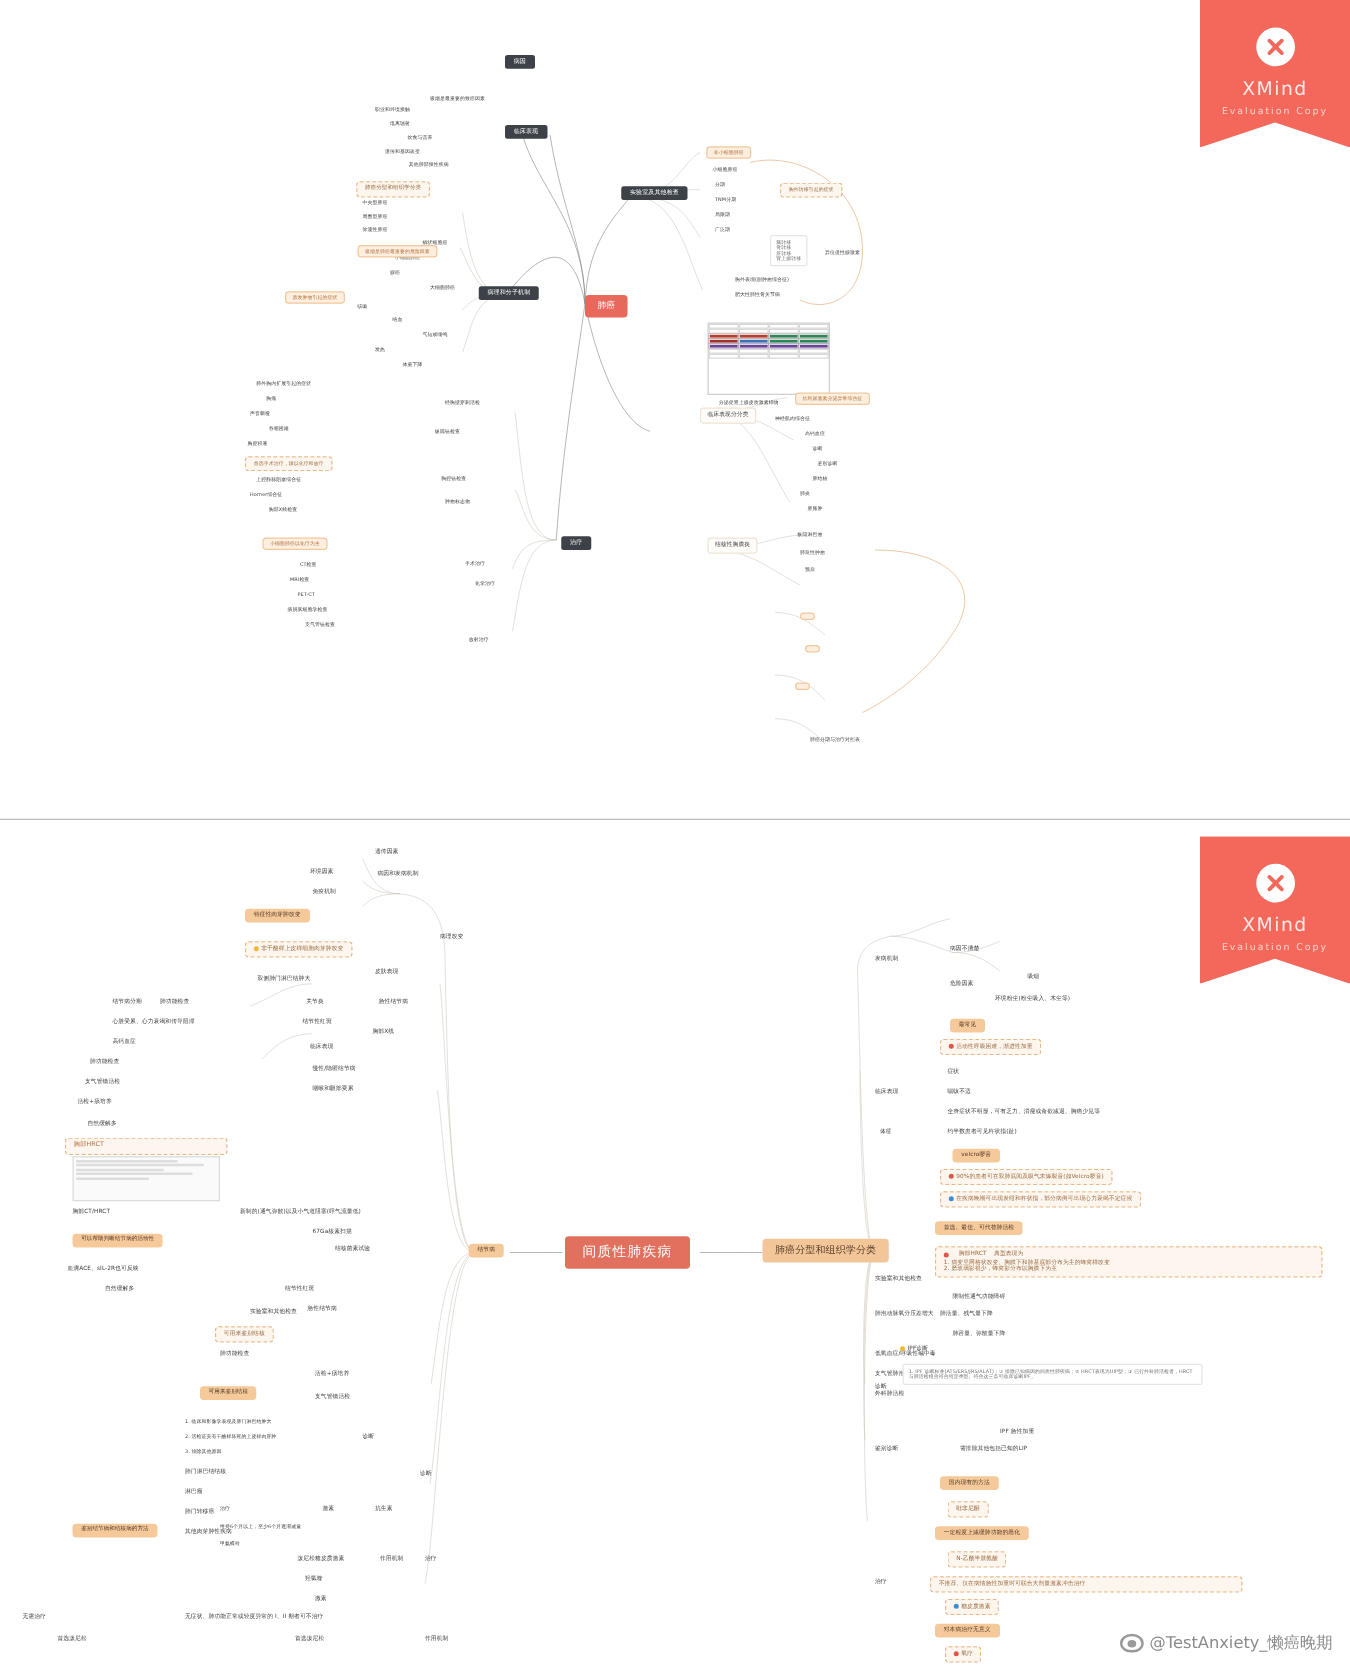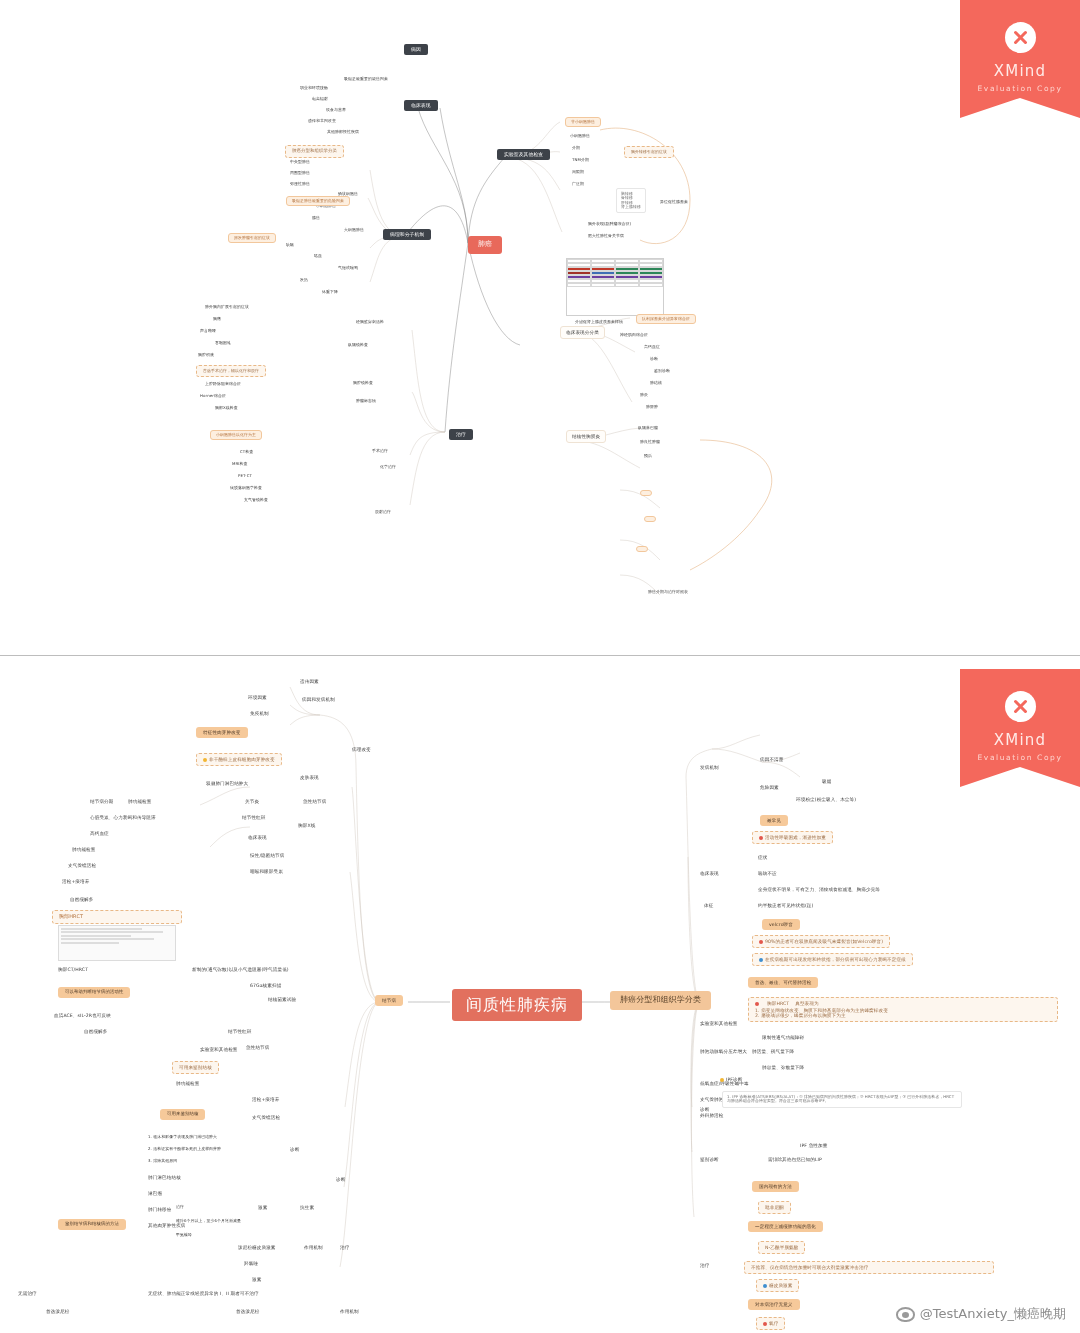--- a/index.html
+++ b/index.html
@@ -55,21 +55,21 @@
     letter-spacing: .1px;
   }
   .node.tiny  { font-size: 3.9px; }
   .node.small { font-size: 4.6px; }
   .root-red {
     background: #e8695b; color: #fff; border-radius: 3px;
     padding: 5px 10px; font-size: 7px; text-align: center;
   }
   .root-red-lg {
     background: #e2705e; color: #fff; border-radius: 3px;
-    padding: 7px 14px; font-size: 16px; text-align: center; letter-spacing: 1px;
+    padding: 7px 14px; font-size: 11px; text-align: center; letter-spacing: 1px;
   }
   .dark {
     background: #3d4249; color: #fff; border-radius: 2px;
     padding: 3px 7px; font-size: 4.8px; text-align: center;
   }
   .orange-fill {
     background: #f6c99a; color: #4a3726; border-radius: 3px;
     padding: 3px 7px;
   }
   .orange-fill-lg {

